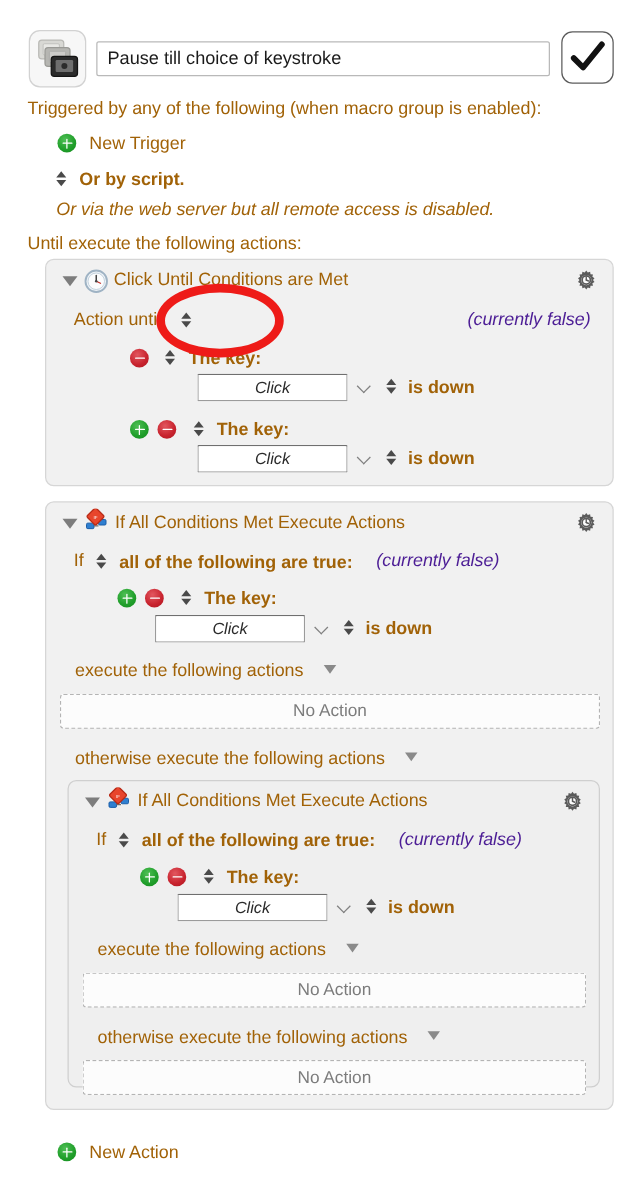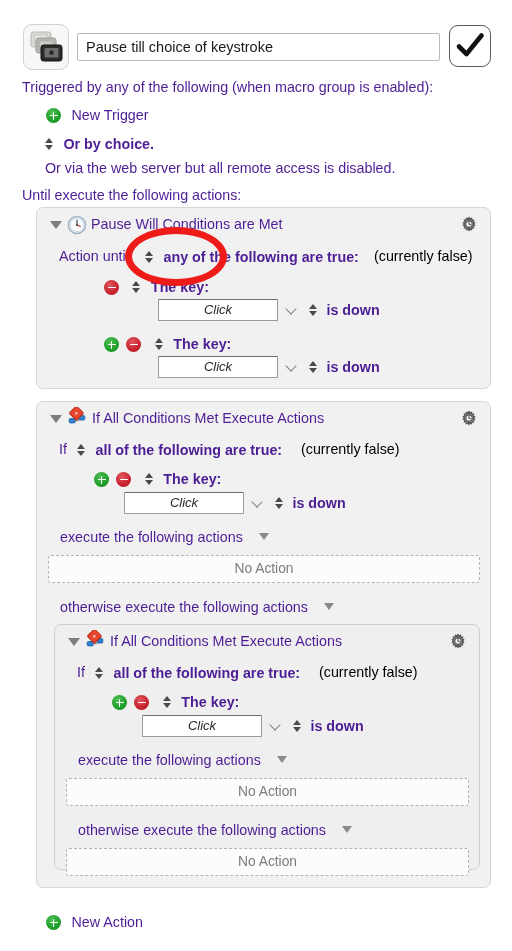--- a/index.html
+++ b/index.html
@@ -26,23 +26,23 @@
     font-size: 14.5px; line-height: 26px; color: #1a1a1a;
     padding: 0 8px; font-family: "Liberation Sans", sans-serif;
   }
   .enabled-box {
     position: absolute; left: 449px; top: 25px; width: 42px; height: 42px;
     background: #ffffff; border: 1.6px solid #5c5c5c; border-radius: 9px;
   }
   .enabled-box svg { position: absolute; left: 4px; top: 4px; }
 
   
-  .lbl { position: absolute; font-size: 14.3px; color: #4c1d95; white-space: nowrap; }
+  .lbl { position: absolute; font-size: 14.3px; color: #a16207; white-space: nowrap; }
   .lbl.b { font-weight: bold; }
-  .lbl.gray { color: #000000; }
+  .lbl.gray { color: #4c1d95; font-style: italic; }
 
   .plus, .minus {
     display: inline-block; width: 15px; height: 15px; border-radius: 50%;
     position: relative; vertical-align: -3px;
   }
   .plus  { background: radial-gradient(circle at 40% 32%, #4fbf55 0%, #22a02c 55%, #128a1c 100%); }
   .minus { background: radial-gradient(circle at 40% 32%, #e2575f 0%, #c8232e 58%, #ab1620 100%); }
   .plus::before, .plus::after, .minus::before {
     content: ""; position: absolute; background: #ffffff; border-radius: .5px;
   }
@@ -145,56 +145,55 @@
 
   <div class="lbl" style="left:22px; top:79px;">Triggered by any of the following (when macro group is enabled):</div>
 
   <div style="position:absolute; left:46px; top:106px;">
     <span class="plus"></span>
     <span class="lbl" style="position:relative; left:6px; top:0;margin-top:32px;">New Trigger</span>
   </div>
 
   <div style="position:absolute; left:45px; top:135px;">
     <span class="stepper"></span>
-    <span class="lbl b" style="position:relative; left:5px;">Or by choice.</span>
-  </div>
-
-  <div class="lbl" style="left:45px; top:160px;">Or via the web server but all remote access is disabled.</div>
+    <span class="lbl b" style="position:relative; left:5px;">Or by script.</span>
+  </div>
+
+  <div class="lbl" style="left:45px; top:160px;font-style:italic;">Or via the web server but all remote access is disabled.</div>
 
   <div class="lbl" style="left:22px; top:187px;">Until execute the following actions:</div>
 
   <div class="panel" style="left:36px; top:207px; width:455px; height:182px;">
 
     <div class="disclosure" style="left:13px; top:13px;"></div>
 
     <svg style="position:absolute; left:30px; top:7px;" width="20" height="20" viewBox="0 0 20 20">
       <circle cx="10" cy="10" r="8.6" fill="#eef3f7" stroke="#9fb3c4" stroke-width="1.5"></circle>
       <circle cx="10" cy="10" r="6.6" fill="#fbfcfd" stroke="#c3d2de" stroke-width=".8"></circle>
       <line x1="10" y1="10" x2="10" y2="5.4" stroke="#444" stroke-width="1.2" stroke-linecap="round"></line>
       <line x1="10" y1="10" x2="13.4" y2="11.6" stroke="#c4302b" stroke-width="1.1" stroke-linecap="round"></line>
       <circle cx="10" cy="10" r="1" fill="#444"></circle>
     </svg>
 
-    <div class="lbl" style="left:54px; top:8px;">Pause Will Conditions are Met</div>
+    <div class="lbl" style="left:54px; top:8px;">Click Until Conditions are Met</div>
 
     <svg class="gear" style="right:11px; top:7px;" viewBox="0 0 20 20">
       <path d="M10 1.4 11.2 3.0 13.1 2.4 13.4 4.4 15.4 4.5 14.9 6.4 16.6 7.5 15.4 9.0
                16.6 10.5 14.9 11.6 15.4 13.5 13.4 13.6 13.1 15.6 11.2 15.0 10 16.6 8.8 15.0
                6.9 15.6 6.6 13.6 4.6 13.5 5.1 11.6 3.4 10.5 4.6 9.0 3.4 7.5 5.1 6.4 4.6 4.5
                6.6 4.4 6.9 2.4 8.8 3.0 Z" fill="#5b5b5b"></path>
       <circle cx="10" cy="9" r="4.1" fill="#fbfbfb"></circle>
       <circle cx="10" cy="9" r="3.3" fill="none" stroke="#5b5b5b" stroke-width="1.4"></circle>
       <line x1="10" y1="9" x2="10" y2="6.6" stroke="#5b5b5b" stroke-width="1.1" stroke-linecap="round"></line>
       <line x1="10" y1="9" x2="11.8" y2="9.8" stroke="#5b5b5b" stroke-width="1.1" stroke-linecap="round"></line>
     </svg>
 
     <div class="lbl" style="left:22px; top:40px;">Action until</div>
     <div style="position:absolute; left:108px; top:40px;">
       <span class="stepper"></span>
-      <span class="lbl b" style="position:relative; left:5px;">any of the following are true:</span>
     </div>
     <div class="lbl gray" style="left:337px; top:40px;">(currently false)</div>
 
     <div style="position:absolute; left:67px; top:70px;">
       <span class="minus"></span>
       <span class="stepper" style="margin-left:9px;"></span>
       <span class="lbl b" style="position:relative; left:5px;">The key:</span>
     </div>
     <div class="combo" style="left:121px; top:91px;">
       <div class="box">Click</div>

